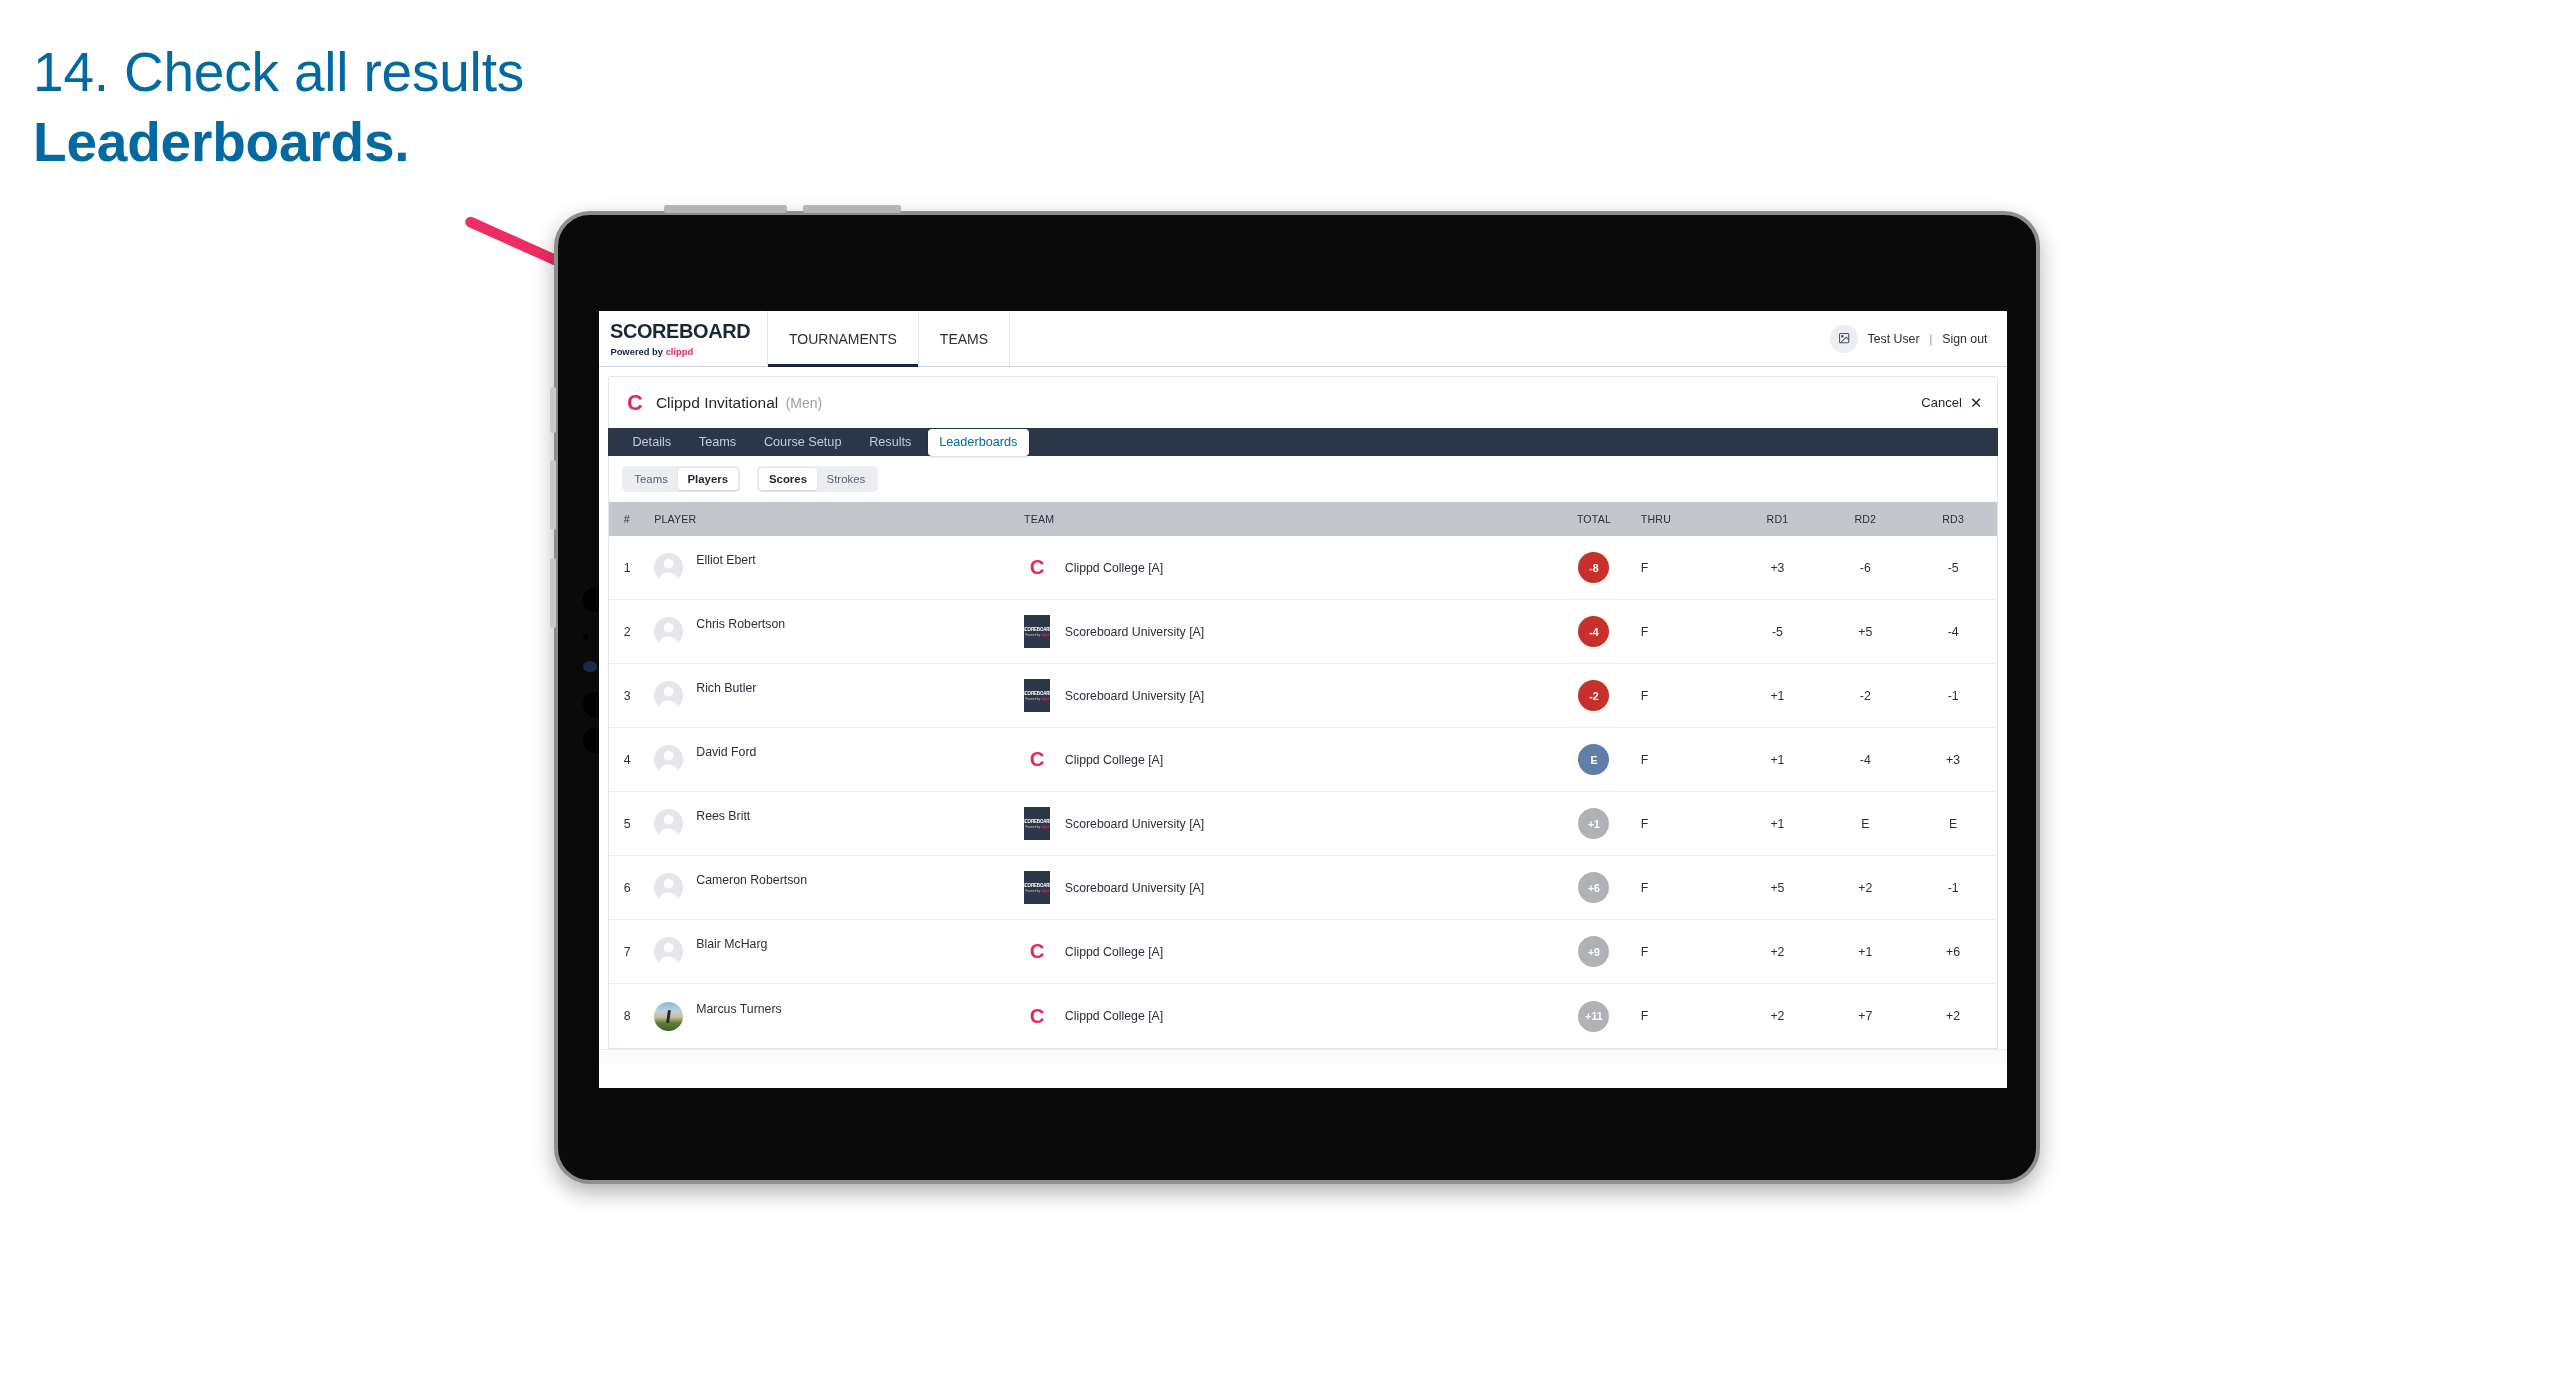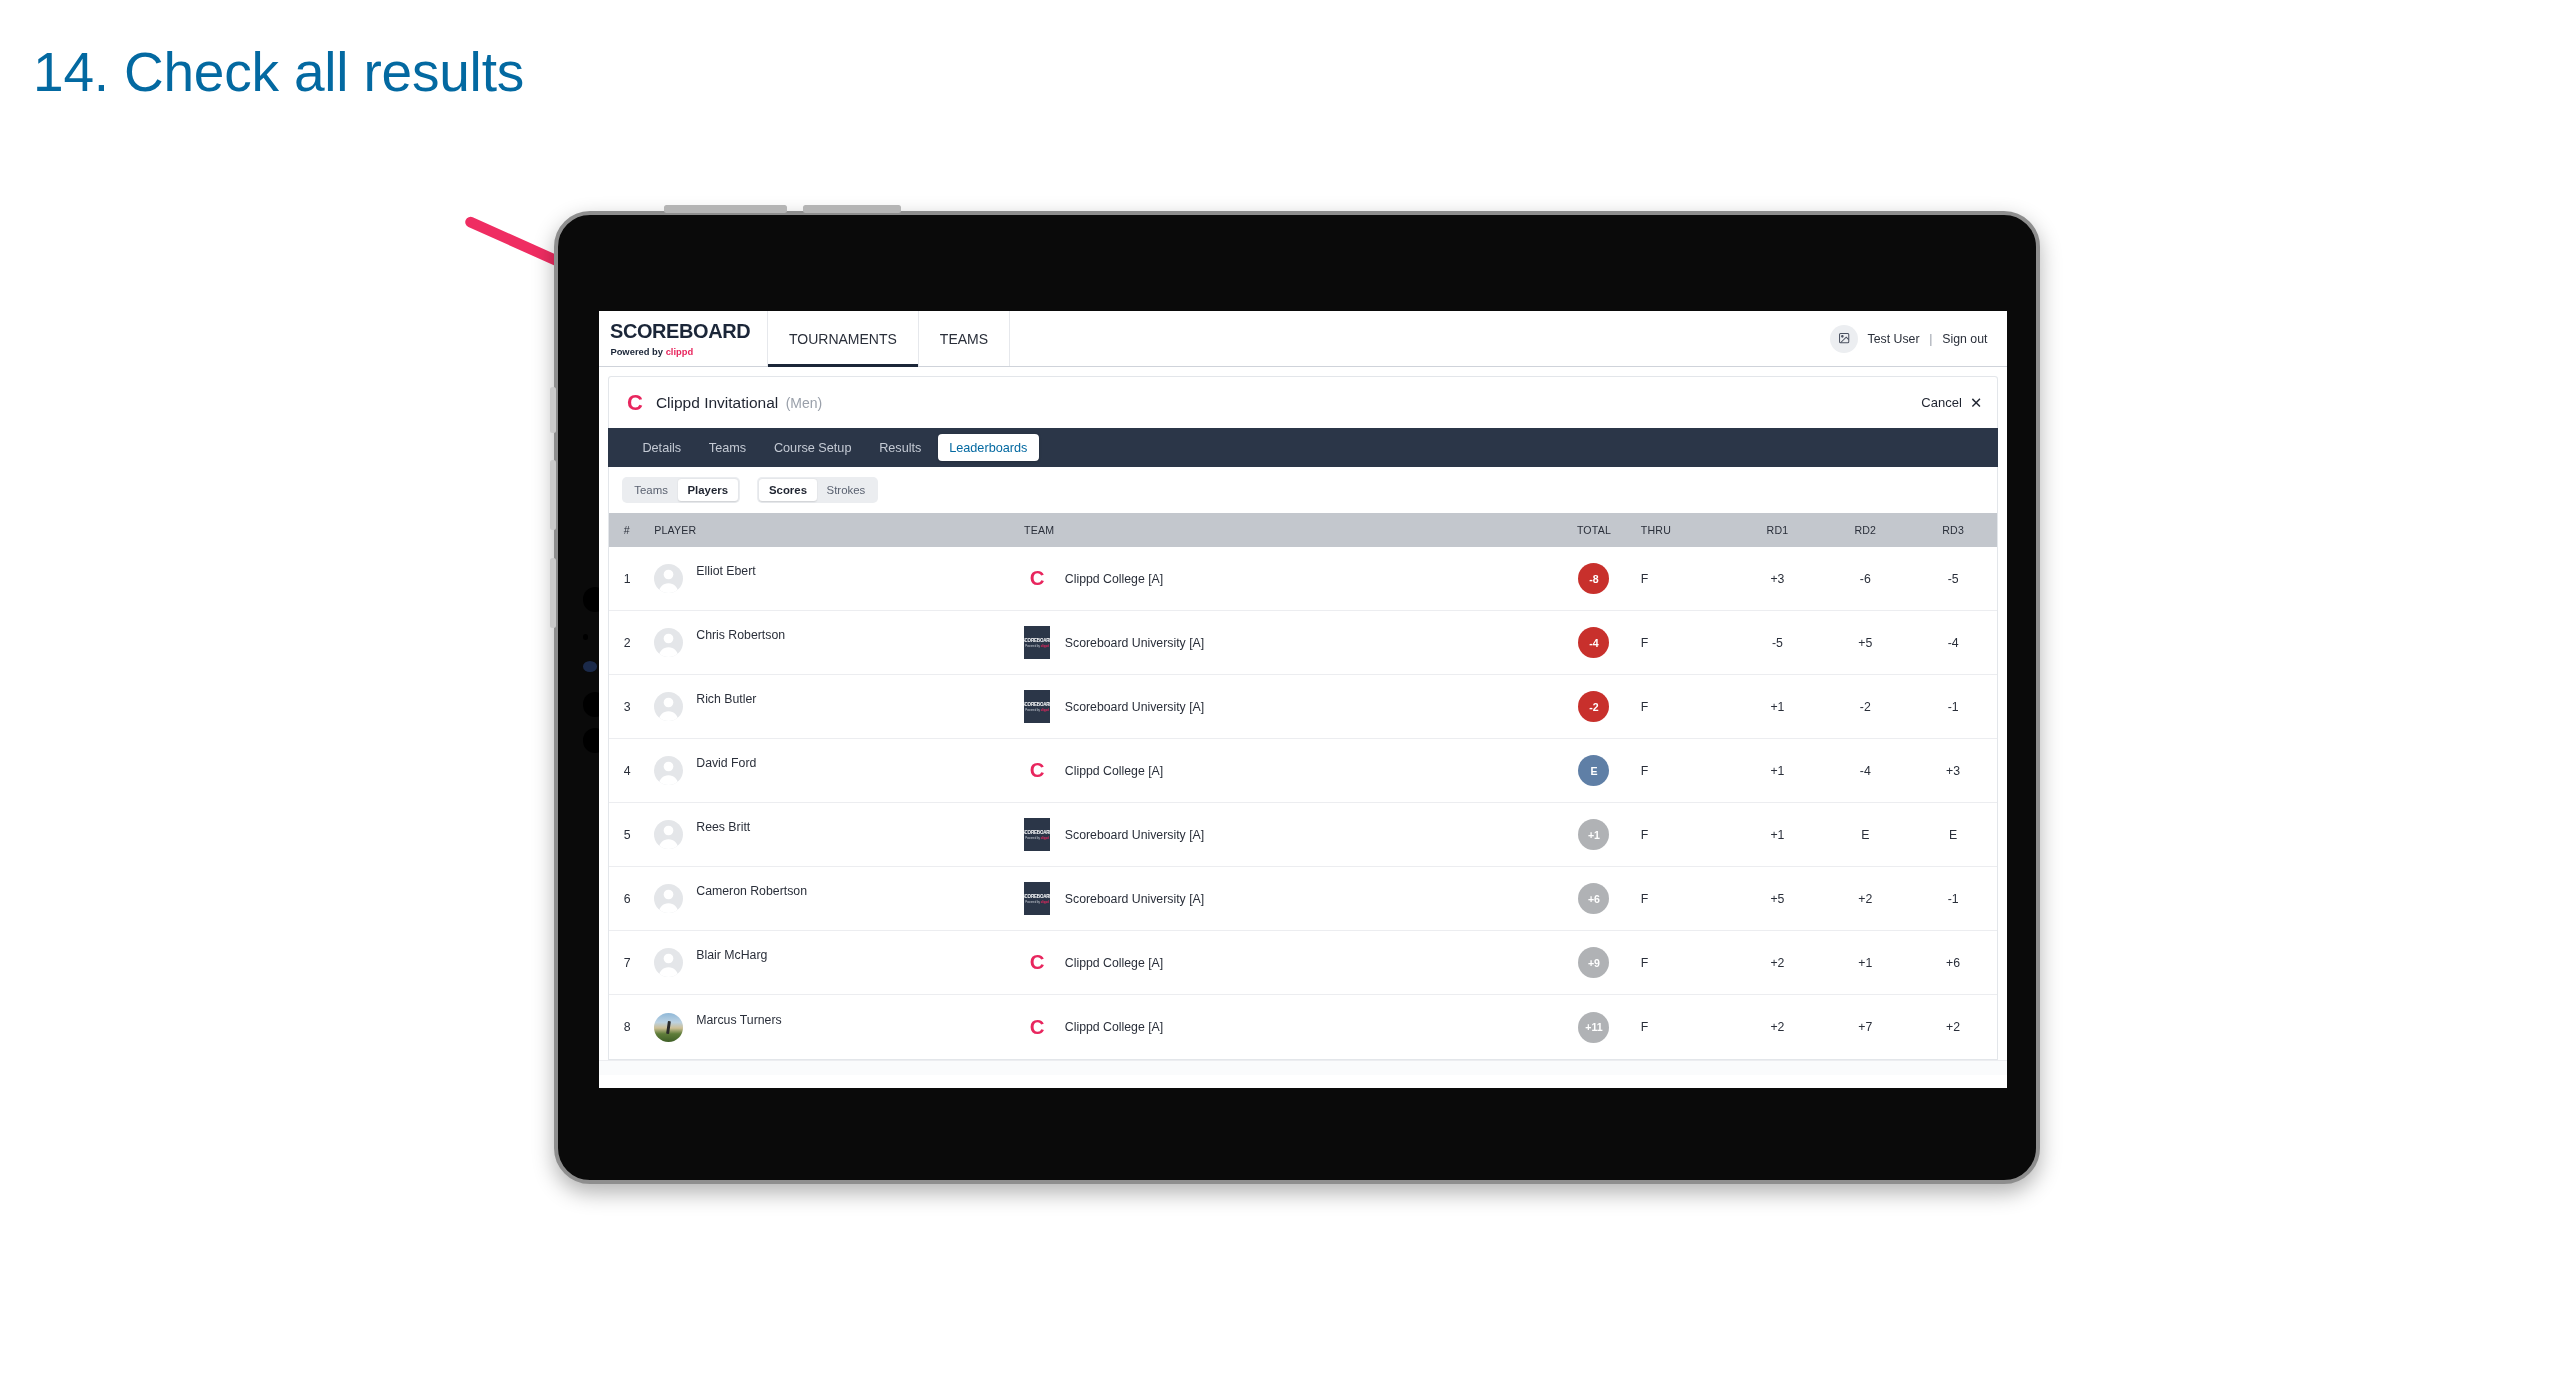--- a/index.html
+++ b/index.html
@@ -151,23 +151,23 @@
   .cancel-btn {
     display: flex; align-items: center; gap: 8.2px;
     font-size: 13px; color: #1f2430; cursor: pointer;
   }
   .cancel-x { font-size: 14.7px; font-weight: 500; }
 
   
   .subnav {
     margin: 0 9px;
     background: #2b3648;
-    height: 39px;
+    height: 28px;
     display: flex; align-items: center;
-    padding-left: 23px;
+    padding-left: 13px;
     gap: 4.9px;
   }
   .subnav-item {
     font-size: 12.7px; color: #c4cad4;
     padding: 6.5px 11.4px;
     border-radius: 4.1px;
     cursor: pointer;
   }
   .subnav-item.active {
     background: #ffffff; color: #0369a1; font-weight: 400;
@@ -282,20 +282,21 @@
 
   .tbl-footer { height: 14.7px; background: #fafbfc; border-top: 0.8px solid #ecedf0; }
 </style>
 </head>
 <body>
 
 <div id="root">
 
   <div class="caption">
     <span class="l1">14. Check all results</span>
+    <span class="l3">Leaderboards.</span>
   </div>
 
   <svg class="arrow-svg" viewBox="0 0 700 360">
     <line x1="36" y1="32" x2="630" y2="298" stroke="#ef2d62" stroke-width="13" stroke-linecap="round"></line>
     <polygon points="602,258 678,310 592,318" fill="#ef2d62"></polygon>
   </svg>
 
   <div class="tablet">
     <div class="tablet-speaker"></div>
     <div class="tablet-speaker b"></div>

